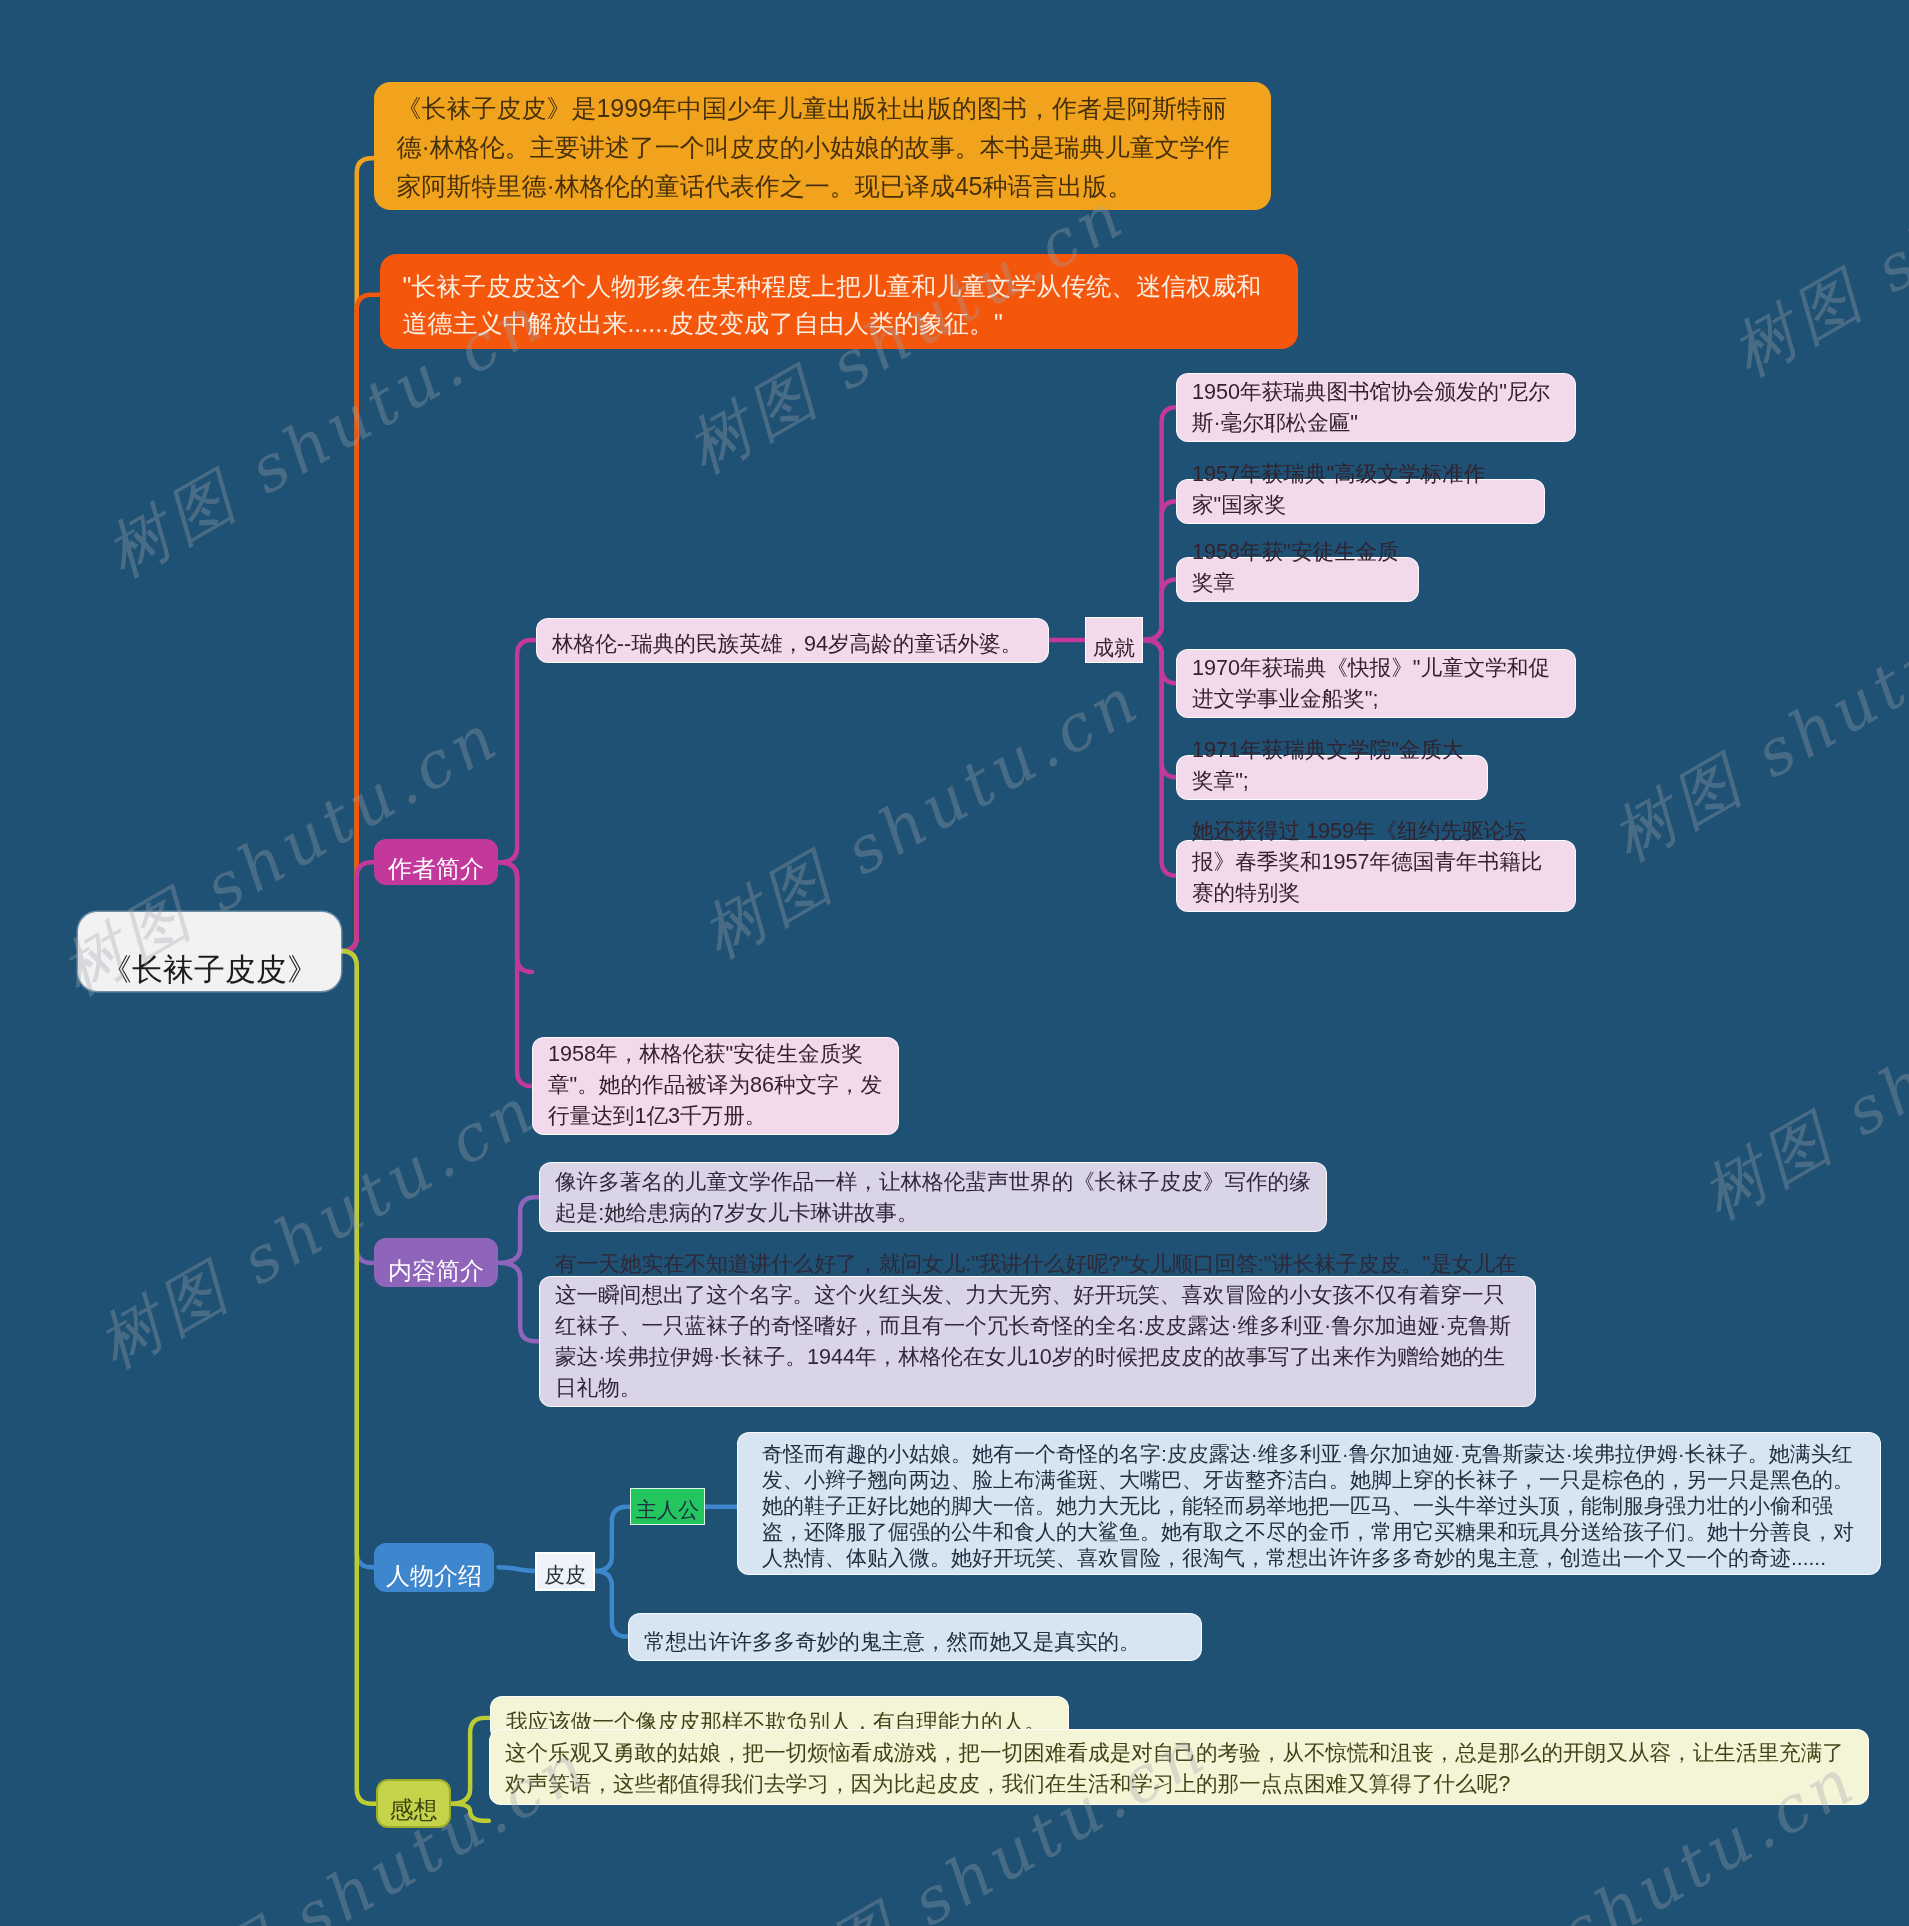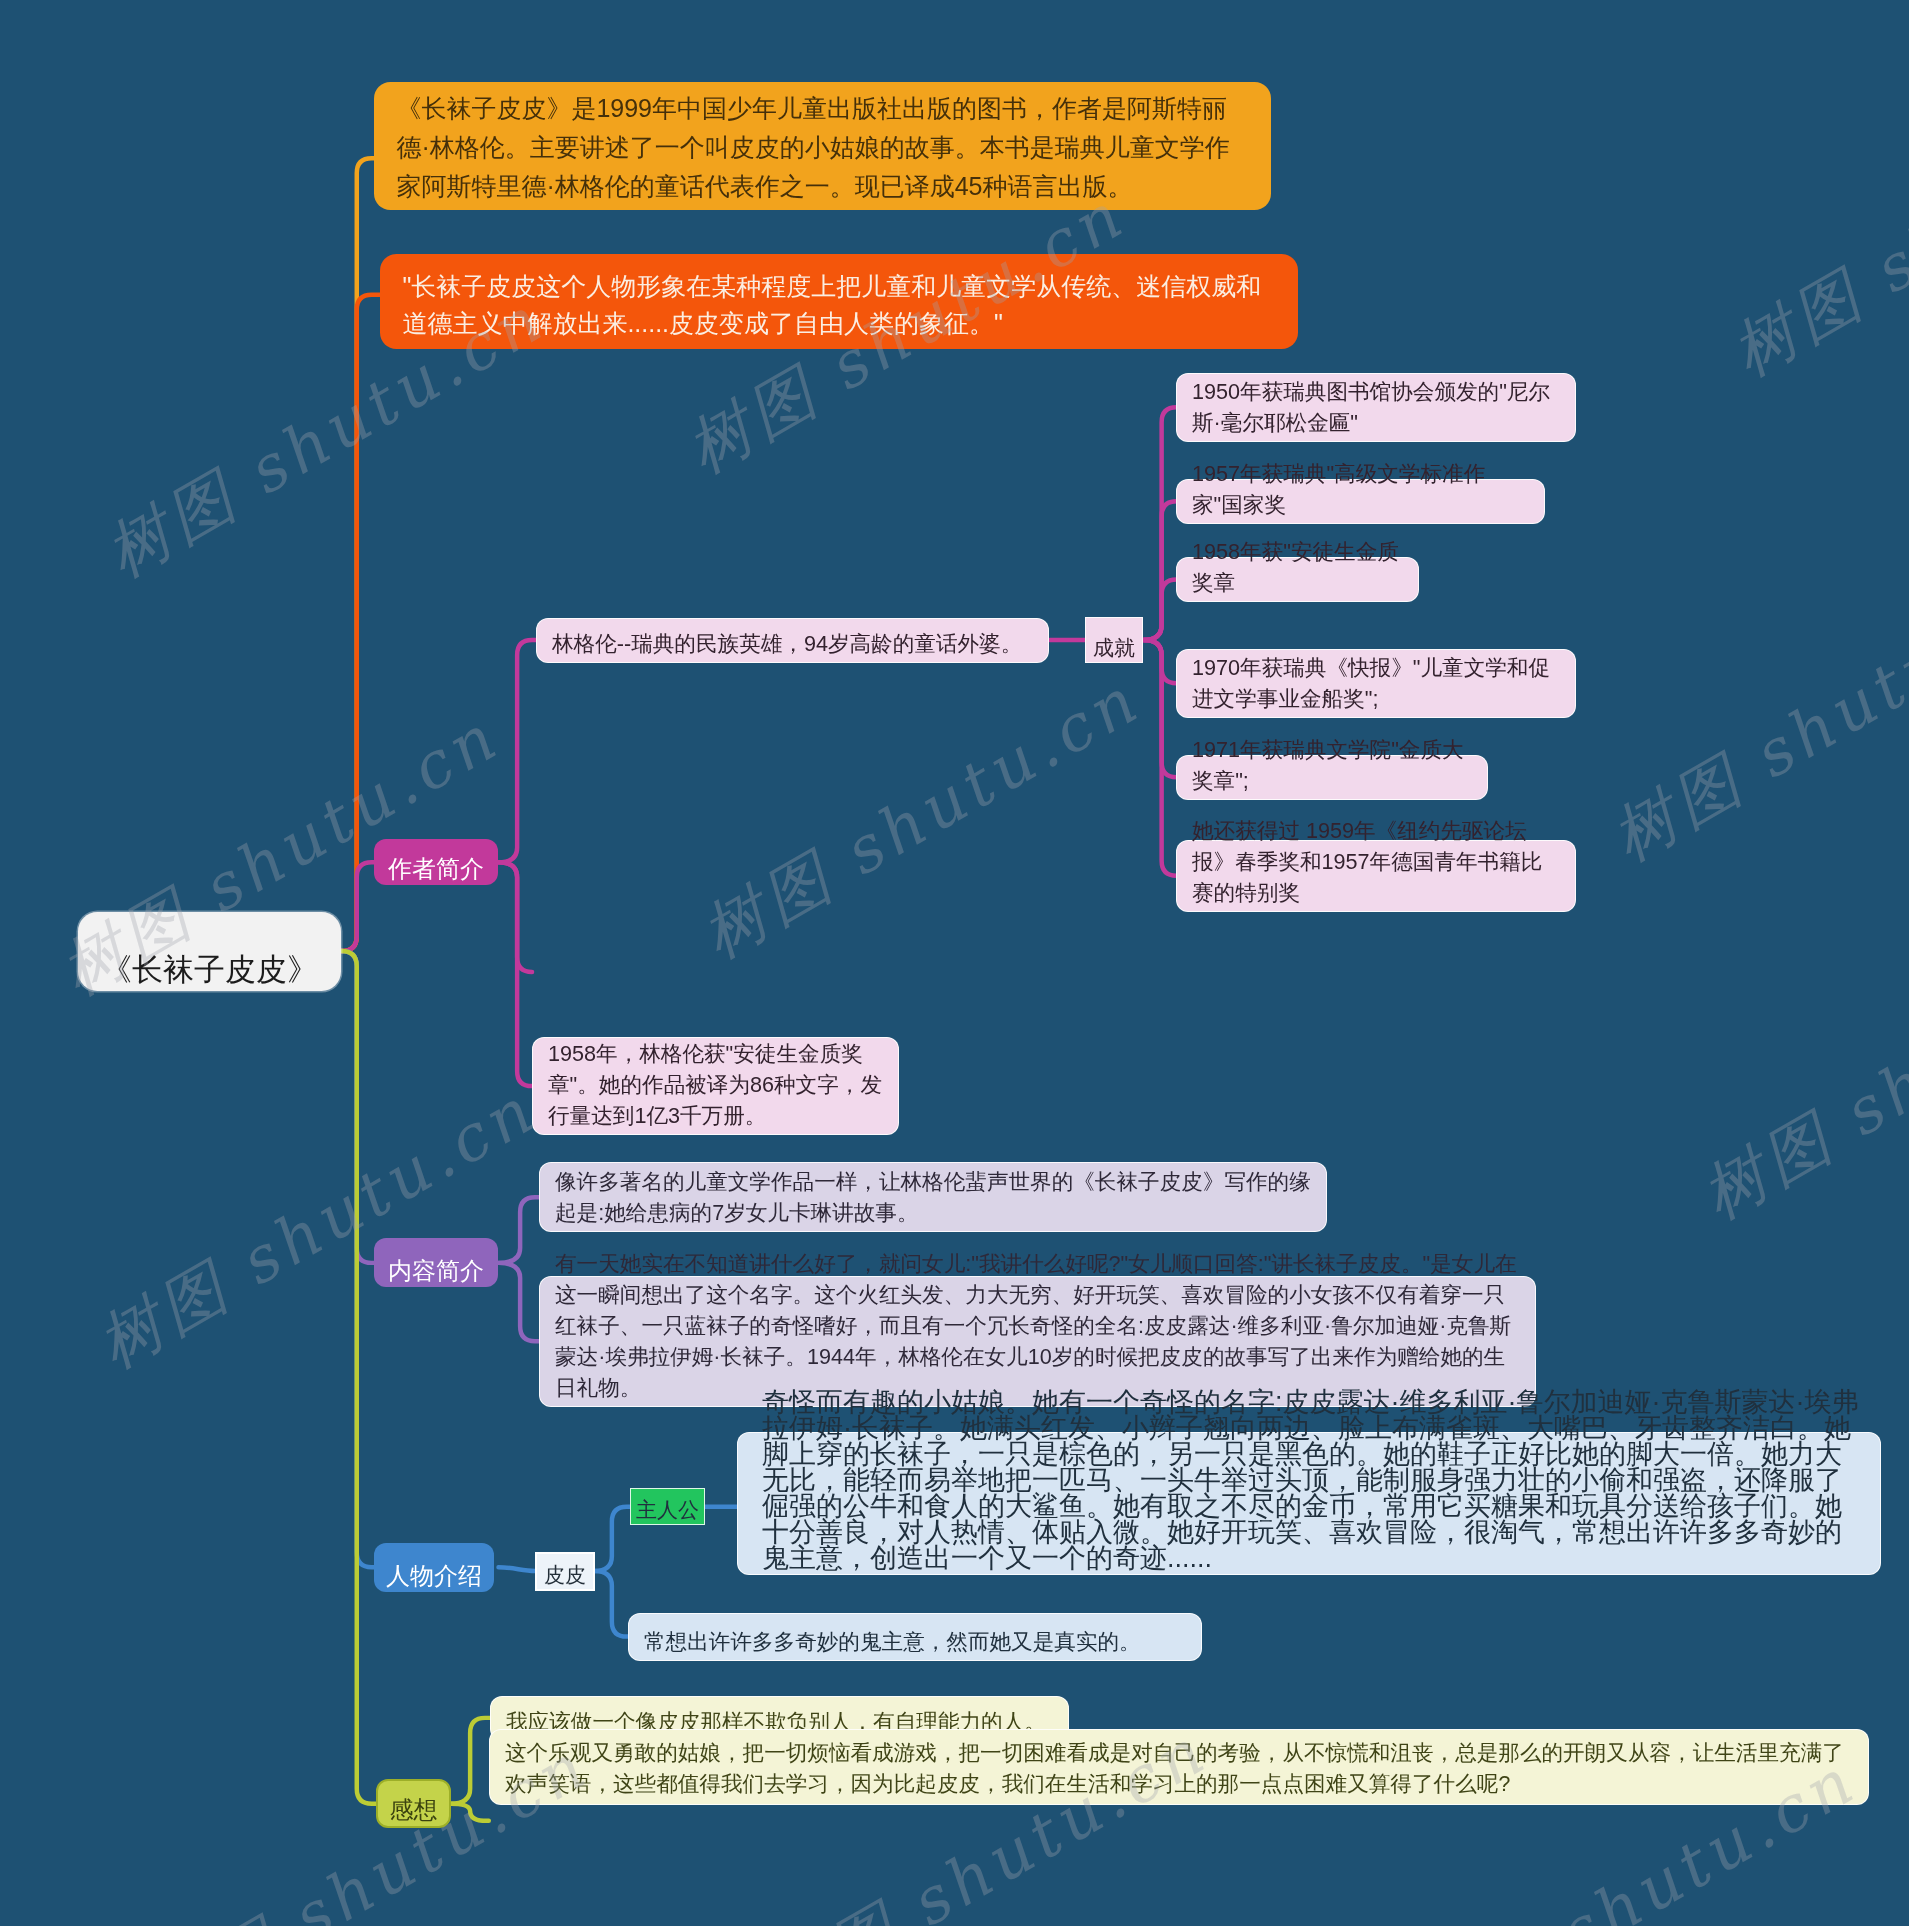--- a/index.html
+++ b/index.html
@@ -32,21 +32,21 @@
   .quote{background:#F4560B;color:#FBEEE2;font-size:25px;line-height:37px;
          padding:7.5px 22.4px;border-radius:16.4px;}
 
   
   .leaf{font-size:21.6px;line-height:31px;padding:3px 15px;border-radius:12px;
         border:1.5px solid rgba(255,255,255,.85);}
   .pink{background:#F2D9EC;color:#33222E;}
   .lav{background:#DAD4E7;color:#2E2838;}
   .lblue{background:#D7E5F3;color:#20303E;}
   .lyellow{background:#F4F4D6;color:#3F4416;}
-  .big{font-size:27px;line-height:26px;padding-left:24px;}
+  .big{font-size:21px;line-height:26px;padding-left:24px;}
 
   
   .chip{justify-content:center;font-size:21px;border-radius:0;}
   .chip.cheng{background:#F2D9EC;color:#33222E;border:1.5px solid rgba(255,255,255,.85);}
   .chip.pipi{background:#EDF3F9;color:#232E38;border:2.2px solid #ffffff;}
   .chip.zhu{background:#22c55e;color:#20303E;border:1.5px solid rgba(255,255,255,.85);}
 
   .wm{position:absolute;z-index:5;pointer-events:none;white-space:nowrap;
       font-family:"DejaVu Serif","Liberation Serif",serif;font-style:italic;
       font-size:64px;letter-spacing:6px;color:rgba(160,165,172,.33);

